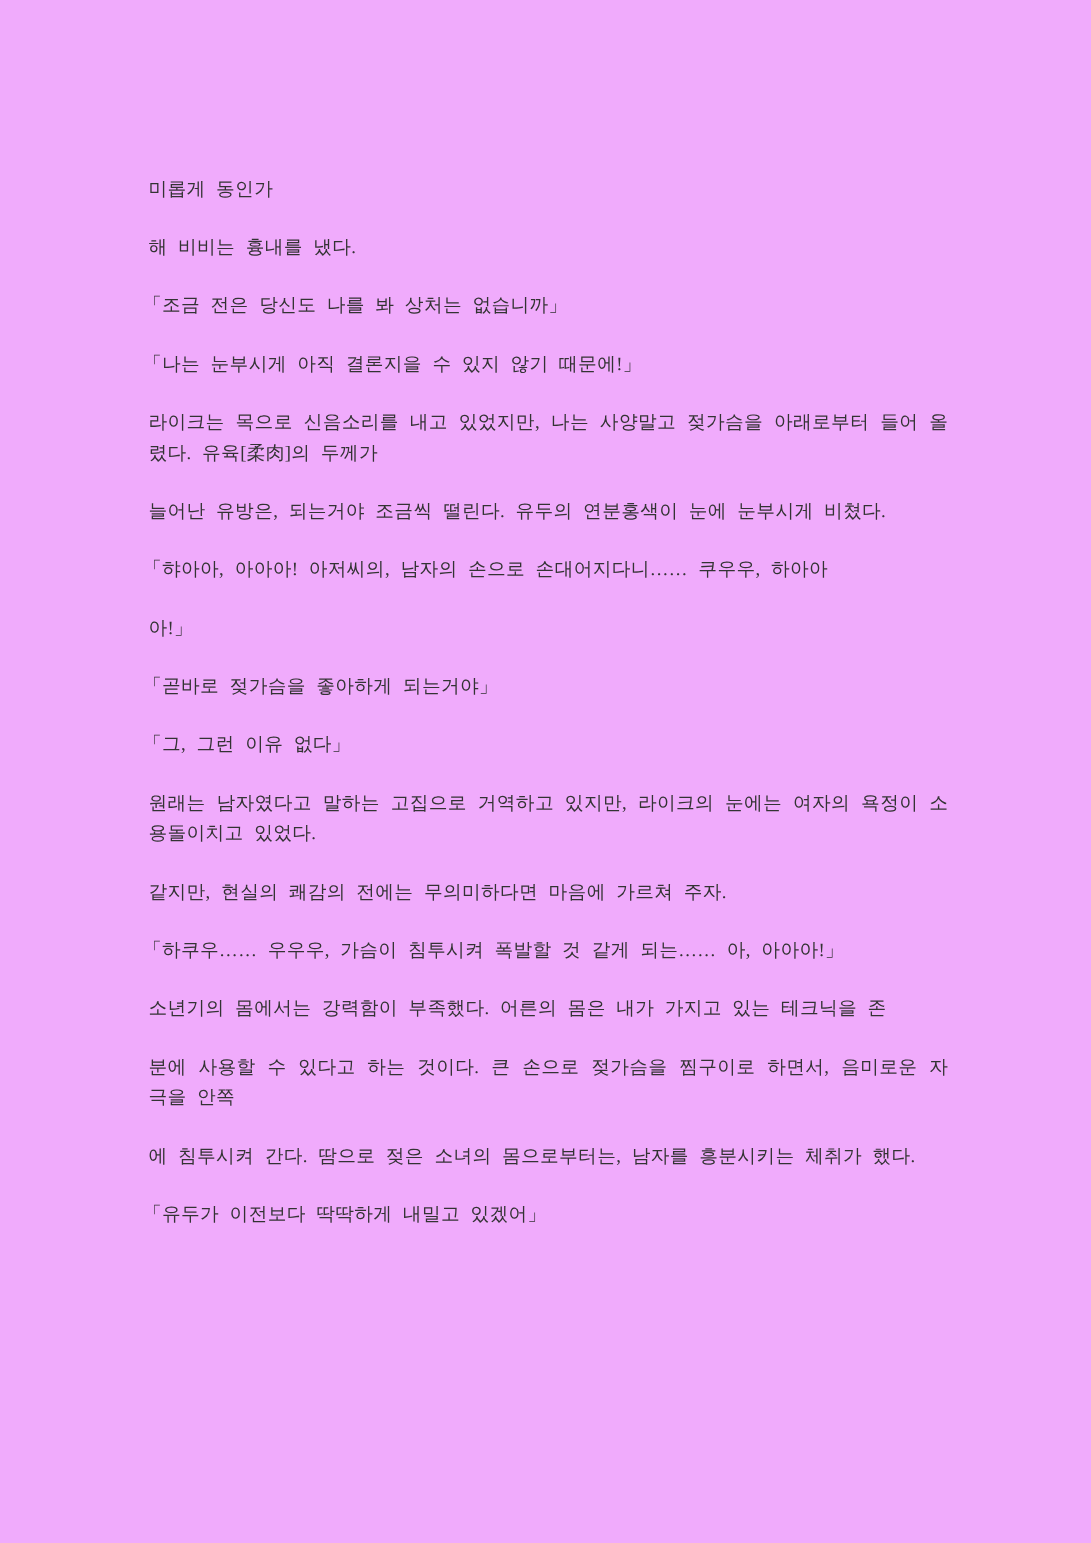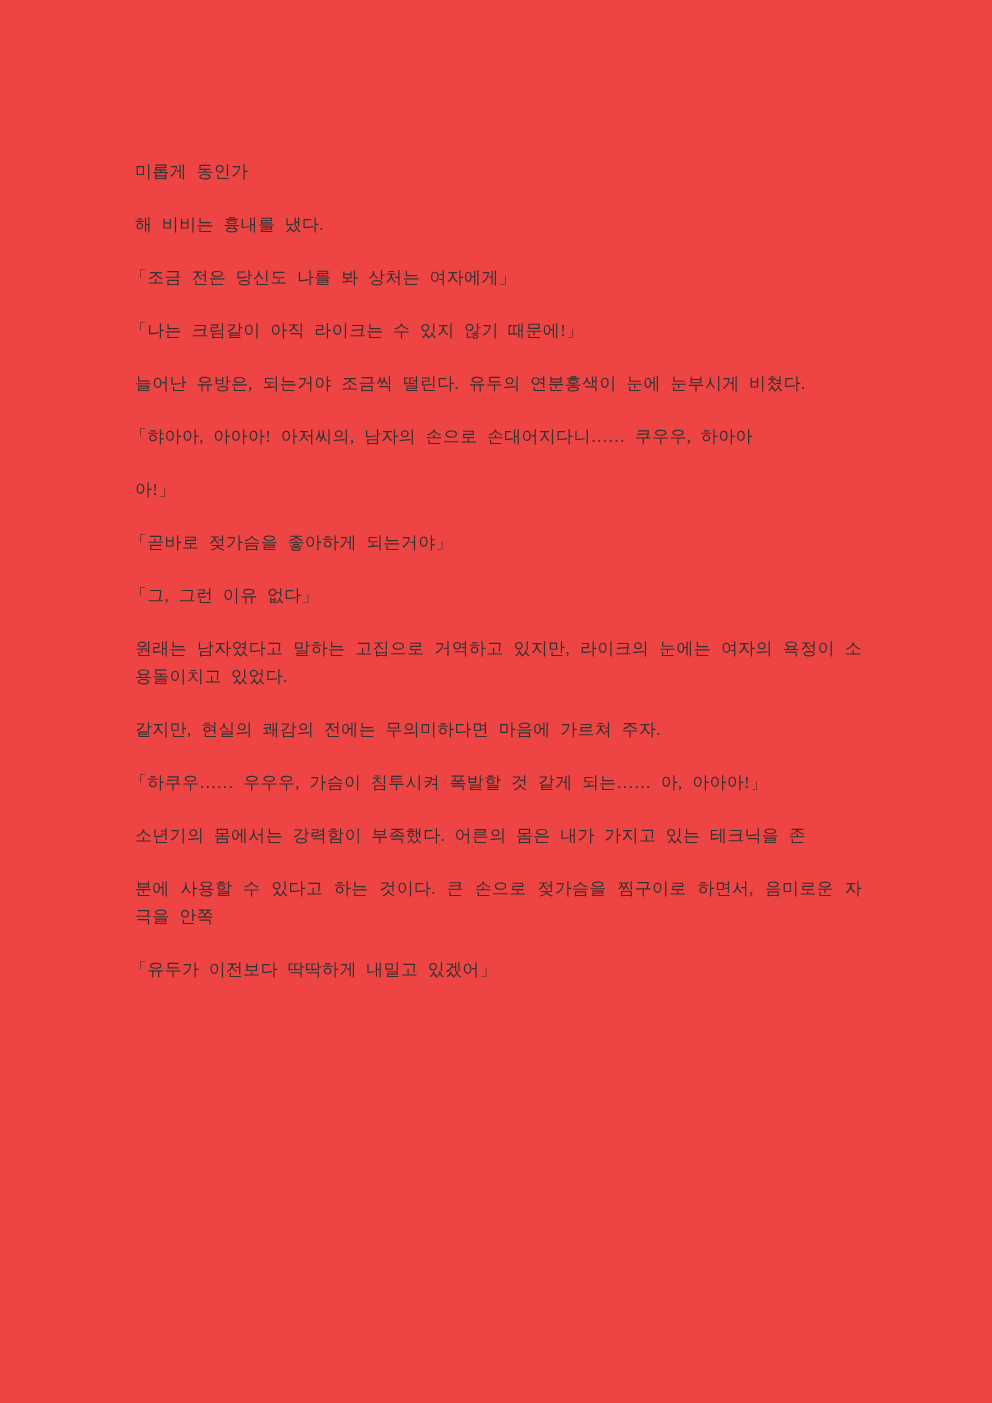--- a/index.html
+++ b/index.html
@@ -10,21 +10,21 @@
   body {
     width: 992px;
     height: 1403px;
     overflow: hidden;
   }
   .page {
     box-sizing: border-box;
     width: 992px;
     min-height: 1403px;
     padding: 158px 130px 60px 135px;
-    background: #ef4444;
+    background: #f0abfc;
     color: #333333;
     font-family: "Liberation Serif", "DejaVu Serif", serif;
     font-size: 17px;
     line-height: 28px;
   }
   .para {
     margin: 0 0 25px 0;
     text-align: justify;
     word-spacing: 5px;
     letter-spacing: 0.3px;
@@ -33,26 +33,28 @@
   .para.quote {
     text-indent: -5px;
   }
 </style>
 </head>
 <body>
 
 <div class="page">
   <p class="para">미롭게 동인가</p>
   <p class="para">해 비비는 흉내를 냈다.</p>
-  <p class="para quote">「조금 전은 당신도 나를 봐 상처는 여자에게」</p>
-  <p class="para quote">「나는 크림같이 아직 라이크는 수 있지 않기 때문에!」</p>
+  <p class="para quote">「조금 전은 당신도 나를 봐 상처는 없습니까」</p>
+  <p class="para quote">「나는 눈부시게 아직 결론지을 수 있지 않기 때문에!」</p>
+  <p class="para">라이크는 목으로 신음소리를 내고 있었지만, 나는 사양말고 젖가슴을 아래로부터 들어 올렸다. 유육[柔肉]의 두께가</p>
   <p class="para">늘어난 유방은, 되는거야 조금씩 떨린다. 유두의 연분홍색이 눈에 눈부시게 비쳤다.</p>
   <p class="para quote">「햐아아, 아아아! 아저씨의, 남자의 손으로 손대어지다니…… 쿠우우, 하아아</p>
   <p class="para">아!」</p>
   <p class="para quote">「곧바로 젖가슴을 좋아하게 되는거야」</p>
   <p class="para quote">「그, 그런 이유 없다」</p>
   <p class="para">원래는 남자였다고 말하는 고집으로 거역하고 있지만, 라이크의 눈에는 여자의 욕정이 소용돌이치고 있었다.</p>
   <p class="para">같지만, 현실의 쾌감의 전에는 무의미하다면 마음에 가르쳐 주자.</p>
   <p class="para quote">「하쿠우…… 우우우, 가슴이 침투시켜 폭발할 것 같게 되는…… 아, 아아아!」</p>
   <p class="para">소년기의 몸에서는 강력함이 부족했다. 어른의 몸은 내가 가지고 있는 테크닉을 존</p>
   <p class="para">분에 사용할 수 있다고 하는 것이다. 큰 손으로 젖가슴을 찜구이로 하면서, 음미로운 자극을 안쪽</p>
+  <p class="para">에 침투시켜 간다. 땀으로 젖은 소녀의 몸으로부터는, 남자를 흥분시키는 체취가 했다.</p>
   <p class="para quote">「유두가 이전보다 딱딱하게 내밀고 있겠어」</p>
 </div>
 
 </body></html>

